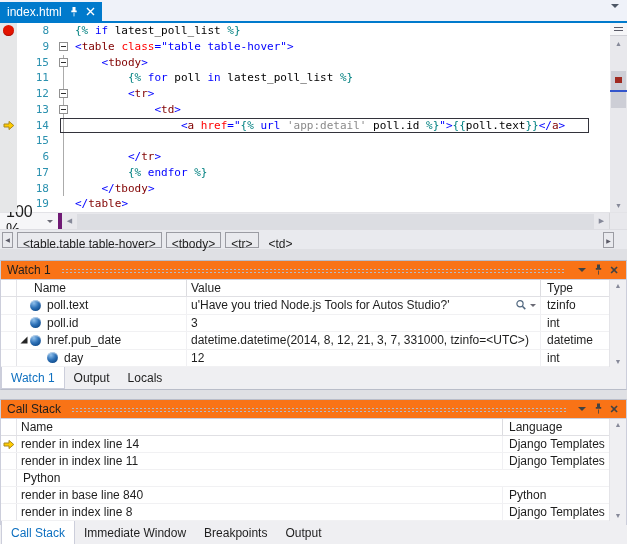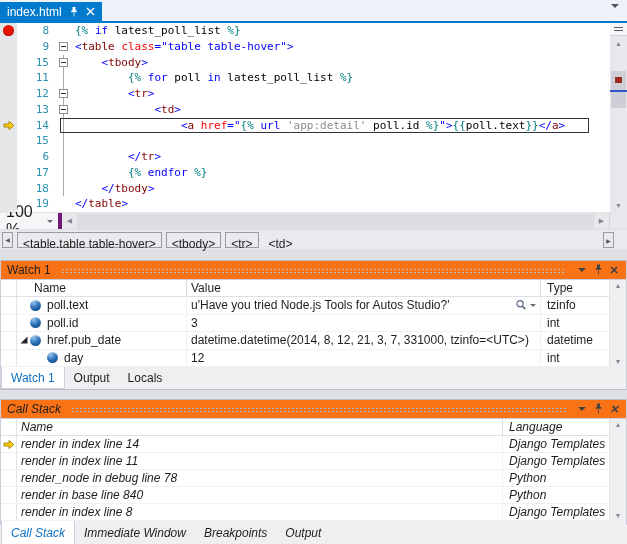--- a/index.html
+++ b/index.html
@@ -77,21 +77,21 @@
   .bcrumb { border:1px solid #9B9CA3; padding:4px 5px; height:16px; line-height:14px;
             font-size:12px; color:#1E1E1E; background:#E9EAEE; }
   .bcrumb.bare { border-color:transparent; }
 
   .gap1 { height:11px; background:#DFE0E4; }
   .gap2 { height:9px; background:#DFE0E4; }
 
   
   .panel { background:#f97316; border:1px solid #B9BDC9; border-left-color:#CCCEDB; border-right-color:#CCCEDB; }
   .panel.watch { height:130px; }
-  .panel.callstack { height:126px; border-bottom:none;font-style:italic; }
+  .panel.callstack { height:126px; border-bottom:none; }
   .ptitle { height:18px; display:flex; align-items:center; padding:0 4px 0 6px; }
   .ptitle .grip { flex:1; height:6px; margin:2px 8px 0 10px;
                   background-image:radial-gradient(circle, #B4B9C6 1px, transparent 1.1px);
                   background-size:4px 3px; }
   .tbtn { width:16px; height:15px; display:flex; align-items:center; justify-content:center; color:#424242; }
   .tbtn .chev { width:0; height:0; border:4px solid transparent; border-top-color:#424242; margin-top:4px; }
   .tbtn.close { font-size:11px; font-weight:bold; }
 
   .gridwrap { display:flex; background:#FFFFFF; border-top:1px solid #CCCEDB; }
   .panel.watch .gridwrap { height:88px; }
@@ -411,21 +411,20 @@
               <div class="c-name">render in index line 14</div>
               <div class="c-lang">Django Templates</div>
             </div>
             <div class="grow cs">
               <div class="c-margin"></div>
               <div class="c-name">render in index line 11</div>
               <div class="c-lang">Django Templates</div>
             </div>
             <div class="grow cs">
               <div class="c-margin"></div>
-              <div class="c-name">render_node in debug line 78</div>
               <div class="c-lang">Python</div>
             </div>
             <div class="grow cs">
               <div class="c-margin"></div>
               <div class="c-name">render in base line 840</div>
               <div class="c-lang">Python</div>
             </div>
             <div class="grow cs">
               <div class="c-margin"></div>
               <div class="c-name">render in index line 8</div>

